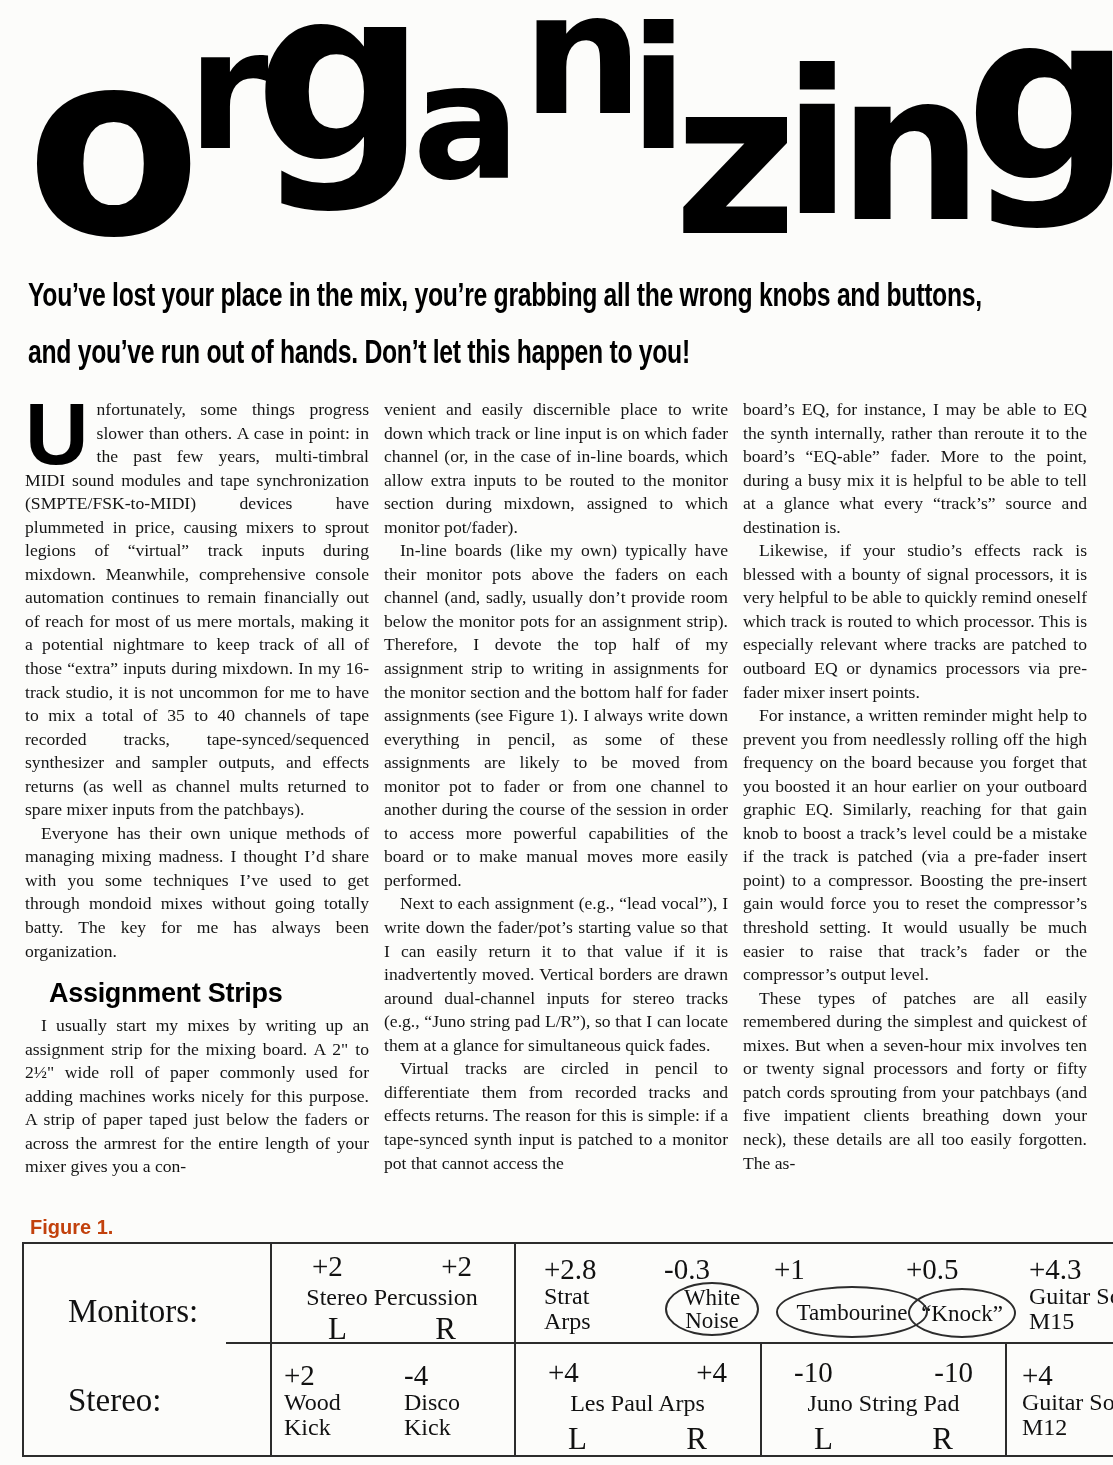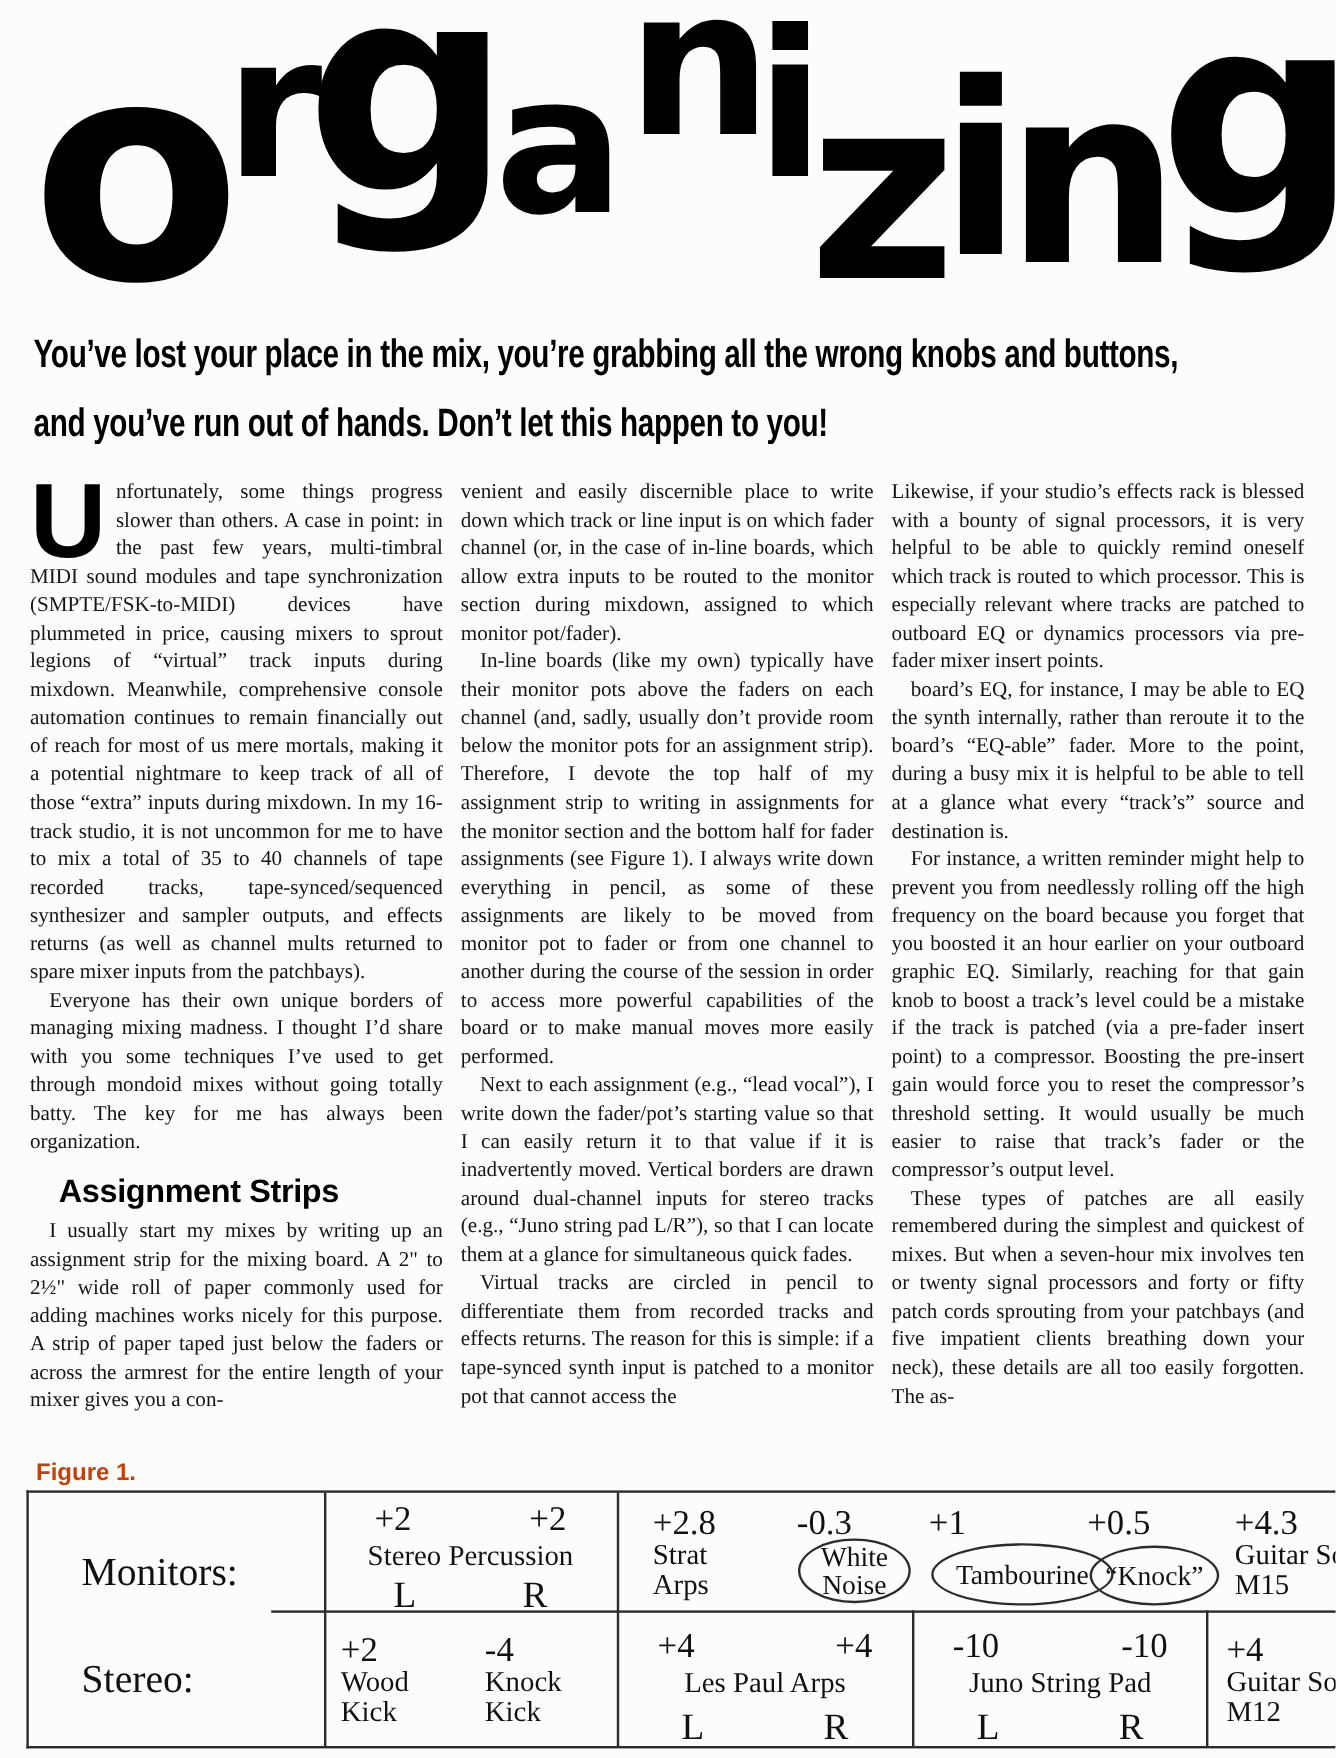--- a/index.html
+++ b/index.html
@@ -106,33 +106,33 @@
     </div>
 
   <div class="standfirst">
     <div class="line">You’ve lost your place in the mix, you’re grabbing all the wrong knobs and buttons,</div>
     <div class="line">and you’ve run out of hands. Don’t let this happen to you!</div>
   </div>
 
   <div class="columns">
     <div class="col">
       <p><span class="dropcap">U</span><span>nfortunately, some things progress slower than others. A case in point: in the past few years, multi-timbral MIDI sound modules and tape synchronization (SMPTE/FSK-to-MIDI) devices have plummeted in price, causing mixers to sprout legions of “virtual” track inputs during mixdown. Meanwhile, comprehensive console automation continues to remain financially out of reach for most of us mere mortals, making it a potential nightmare to keep track of all of those “extra” inputs during mixdown. In my 16-track studio, it is not uncommon for me to have to mix a total of 35 to 40 channels of tape recorded tracks, tape-synced/sequenced synthesizer and sampler outputs, and effects returns (as well as channel mults returned to spare mixer inputs from the patchbays).</span></p>
-      <p>Everyone has their own unique borders of managing mixing madness. I thought I’d share with you some techniques I’ve used to get through mondoid mixes without going totally batty. The key for me has always been organization.</p>
+      <p>Everyone has their own unique methods of managing mixing madness. I thought I’d share with you some techniques I’ve used to get through mondoid mixes without going totally batty. The key for me has always been organization.</p>
       <h3 class="assign">Assignment Strips</h3>
       <p>I usually start my mixes by writing up an assignment strip for the mixing board. A 2" to 2½" wide roll of paper commonly used for adding machines works nicely for this purpose. A strip of paper taped just below the faders or across the armrest for the entire length of your mixer gives you a con-</p>
     </div>
     <div class="col">
       <p>venient and easily discernible place to write down which track or line input is on which fader channel (or, in the case of in-line boards, which allow extra inputs to be routed to the monitor section during mixdown, assigned to which monitor pot/fader).</p>
       <p>In-line boards (like my own) typically have their monitor pots above the faders on each channel (and, sadly, usually don’t provide room below the monitor pots for an assignment strip). Therefore, I devote the top half of my assignment strip to writing in assignments for the monitor section and the bottom half for fader assignments (see Figure 1). I always write down everything in pencil, as some of these assignments are likely to be moved from monitor pot to fader or from one channel to another during the course of the session in order to access more powerful capabilities of the board or to make manual moves more easily performed.</p>
       <p>Next to each assignment (e.g., “lead vocal”), I write down the fader/pot’s starting value so that I can easily return it to that value if it is inadvertently moved. Vertical borders are drawn around dual-channel inputs for stereo tracks (e.g., “Juno string pad L/R”), so that I can locate them at a glance for simultaneous quick fades.</p>
       <p>Virtual tracks are circled in pencil to differentiate them from recorded tracks and effects returns. The reason for this is simple: if a tape-synced synth input is patched to a monitor pot that cannot access the</p>
     </div>
     <div class="col">
+      <p>board’s EQ, for instance, I may be able to EQ the synth internally, rather than reroute it to the board’s “EQ-able” fader. More to the point, during a busy mix it is helpful to be able to tell at a glance what every “track’s” source and destination is.</p>
       <p>Likewise, if your studio’s effects rack is blessed with a bounty of signal processors, it is very helpful to be able to quickly remind oneself which track is routed to which processor. This is especially relevant where tracks are patched to outboard EQ or dynamics processors via pre-fader mixer insert points.</p>
-      <p>board’s EQ, for instance, I may be able to EQ the synth internally, rather than reroute it to the board’s “EQ-able” fader. More to the point, during a busy mix it is helpful to be able to tell at a glance what every “track’s” source and destination is.</p>
       <p>For instance, a written reminder might help to prevent you from needlessly rolling off the high frequency on the board because you forget that you boosted it an hour earlier on your outboard graphic EQ. Similarly, reaching for that gain knob to boost a track’s level could be a mistake if the track is patched (via a pre-fader insert point) to a compressor. Boosting the pre-insert gain would force you to reset the compressor’s threshold setting. It would usually be much easier to raise that track’s fader or the compressor’s output level.</p>
       <p>These types of patches are all easily remembered during the simplest and quickest of mixes. But when a seven-hour mix involves ten or twenty signal processors and forty or fifty patch cords sprouting from your patchbays (and five impatient clients breathing down your neck), these details are all too easily forgotten. The as-</p>
     </div>
   </div>
 
   <div class="figlabel">Figure 1.</div>
 
   <div class="figtable">
     <div class="vl" id="v1"></div>
     <div class="vl" id="v2"></div>
@@ -190,21 +190,21 @@
     </div>
 
     <div class="entry" id="f-wood">
       <div class="val">+2</div>
       <div class="nm">Wood</div>
       <div class="nm">Kick</div>
     </div>
 
     <div class="entry" id="f-disco">
       <div class="val">-4</div>
-      <div class="nm">Knock</div>
+      <div class="nm">Disco</div>
       <div class="nm">Kick</div>
     </div>
 
     <div class="group" id="g-lespaul">
       <div class="vals">
         <span>+4</span>
         <span>+4</span>
       </div>
       <div class="gname">Les Paul Arps</div>
       <div class="chs">

